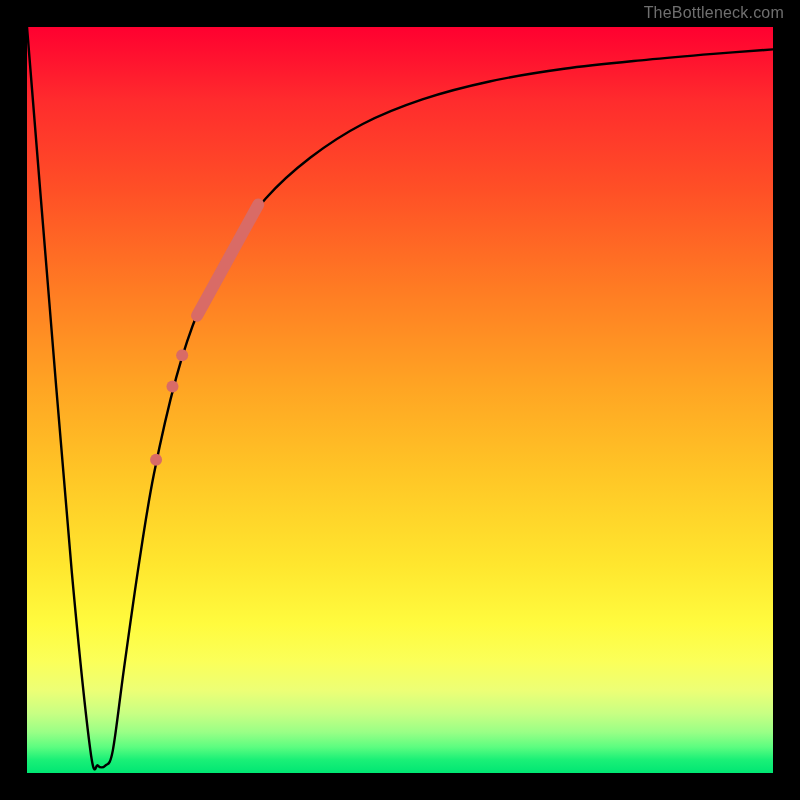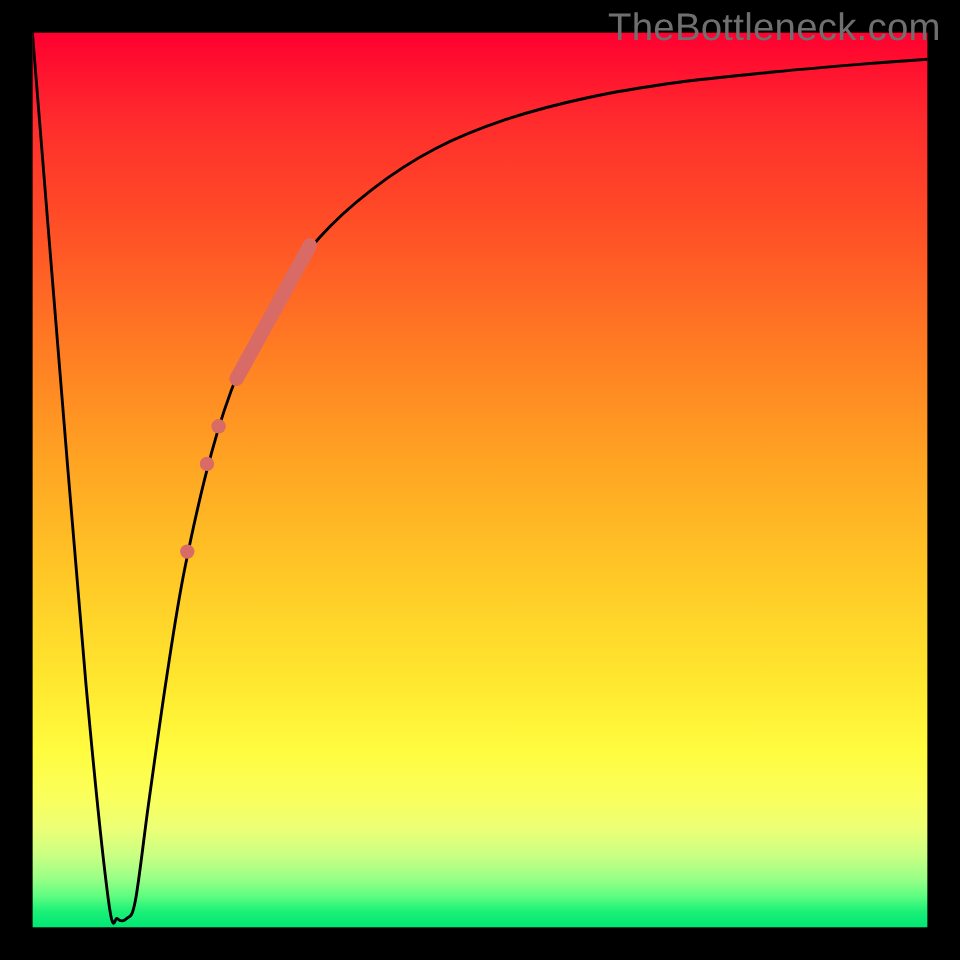--- a/index.html
+++ b/index.html
@@ -45,21 +45,21 @@
       #5dfd80 96.5%,
       #1bf077 98.2%,
       #00e673 100%
     );
   }
   .watermark {
     position: absolute;
     top: 4px;
     right: 16px;
     font-family: Arial, Helvetica, sans-serif;
-    font-size: 32px;
+    font-size: 16px;
     font-weight: 400;
     color: #6f6f6f;
     letter-spacing: 0.2px;
   }
   svg.curve {
     position: absolute;
     inset: 0;
     width: 746px;
     height: 746px;
   }

